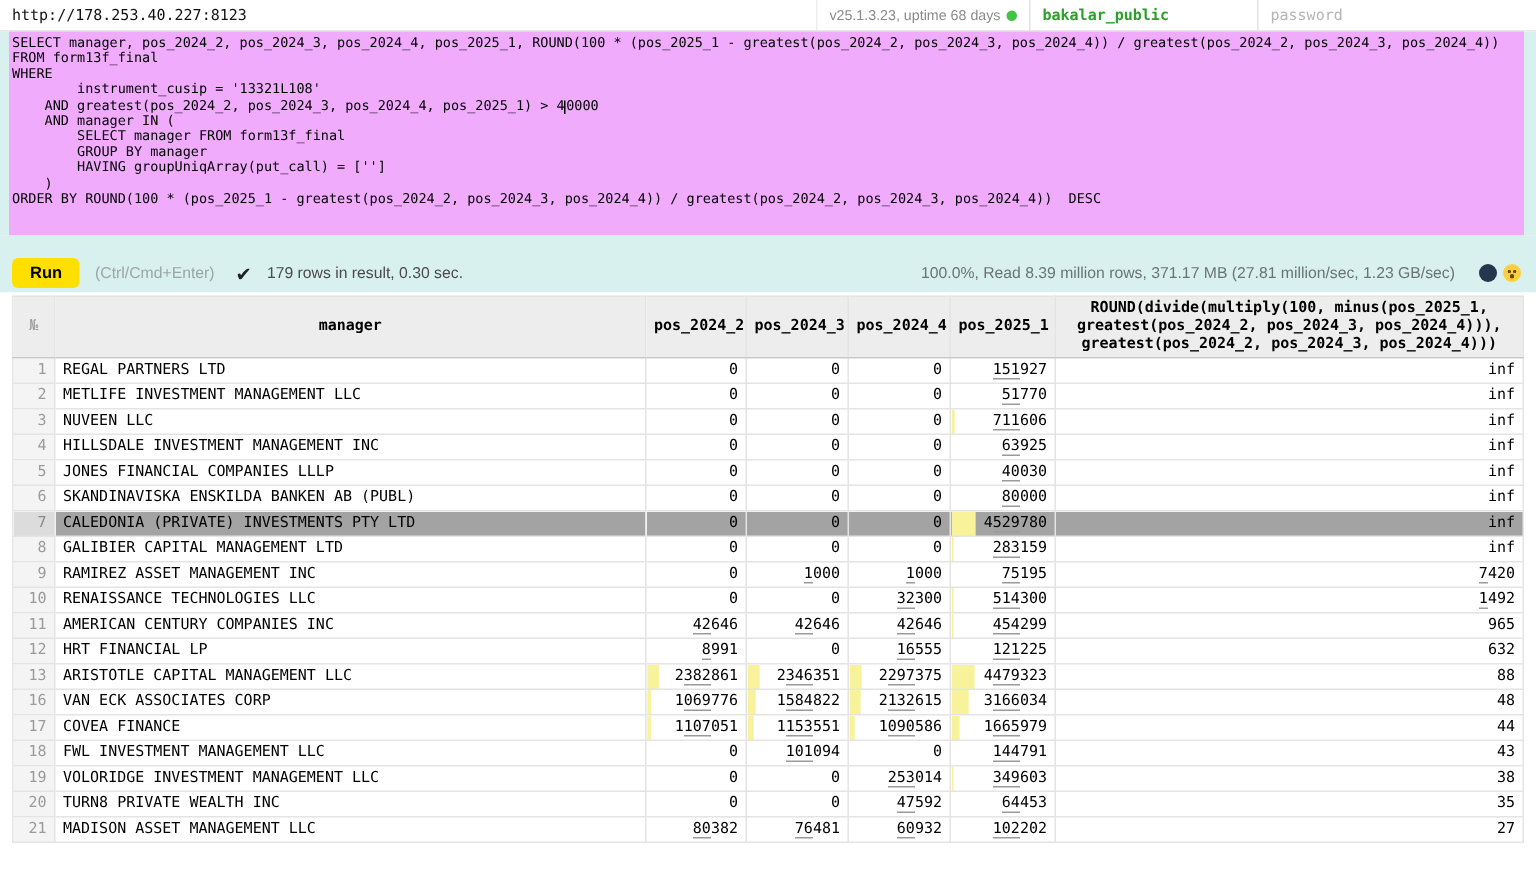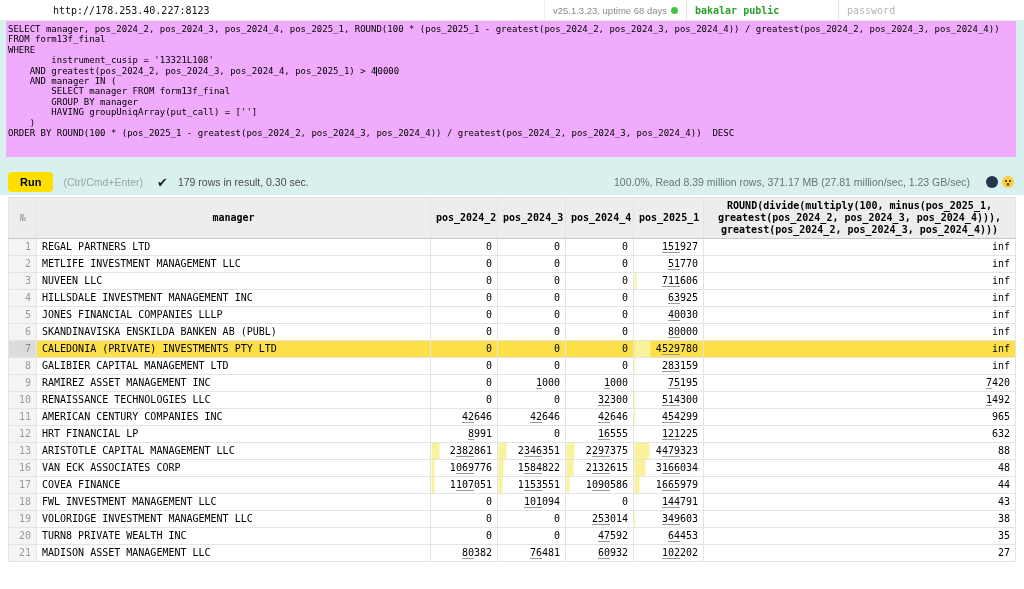--- a/index.html
+++ b/index.html
@@ -4,21 +4,21 @@
 <style>
   * { box-sizing: border-box; margin: 0; padding: 0; }
   html,body { width:1024px; height:589px; overflow:hidden; background:#fff;
               font-family:"Liberation Sans", sans-serif; }
 
   
   .topbar { display:flex; align-items:stretch; height:21px; background:#fff;
             border-bottom:1px solid #e8e8e8; }
   .topbar input { border:none; outline:none; background:transparent; }
   .url-input { flex:1 1 auto; font-family:"DejaVu Sans Mono", monospace;
-               font-size:10px; color:#111; padding:0 8px;margin-left:45px; }
+               font-size:10px; color:#111; padding:0 8px; }
   .server-status { display:flex; align-items:center; gap:4px; padding:0 8px;
                    font-size:9.5px; color:#8a8a8a; white-space:nowrap;
                    border-left:1px solid #eee; }
   .status-dot { width:7px; height:7px; border-radius:50%; background:#43c343; display:inline-block; }
   .user-wrap { width:152px; border-left:1px solid #e2e2e2; display:flex; align-items:center; }
   .user-input { width:100%; font-family:"DejaVu Sans Mono", monospace; font-weight:bold;
                 font-size:10px; color:#2ba02b; padding:0 8px; }
   .pass-wrap { width:186px; border-left:1px solid #e2e2e2; display:flex; align-items:center; }
   .pass-input { width:100%; font-family:"DejaVu Sans Mono", monospace;
                 font-size:10px; color:#333; padding:0 8px; }
@@ -56,21 +56,21 @@
   table { width:100%; border-collapse:collapse; table-layout:fixed;
           font-family:"DejaVu Sans Mono", monospace; font-size:10px; }
   th, td { border:1px solid #e4e4e4; padding:2px 5px; line-height:12px; height:17px;
            overflow:hidden; white-space:nowrap; }
   thead th { background:#ededed; font-weight:bold; text-align:center;
              line-height:12px; border-bottom:1px solid #c9c9c9; }
   th.num-h { color:#9a9a9a; font-weight:normal; }
   td.num { background:#f4f4f4; color:#9a9a9a; text-align:right; }
   td.manager { text-align:left; }
   td.val, td.round { text-align:right; }
-  tr.hover-row td { background:#fde047; }
+  tr.hover-row td { background:#a3a3a3; }
   tr.hover-row td.num { background:#dcdcdc; color:#8a8a8a; }
   .dg { border-bottom:1px solid #9a9a9a; }
 </style>
 </head>
 <body>
 
 <div class="topbar">
   <input class="url-input" value="http://178.253.40.227:8123" style="">
   <div class="server-status">
     <span>v25.1.3.23, uptime 68 days</span>

